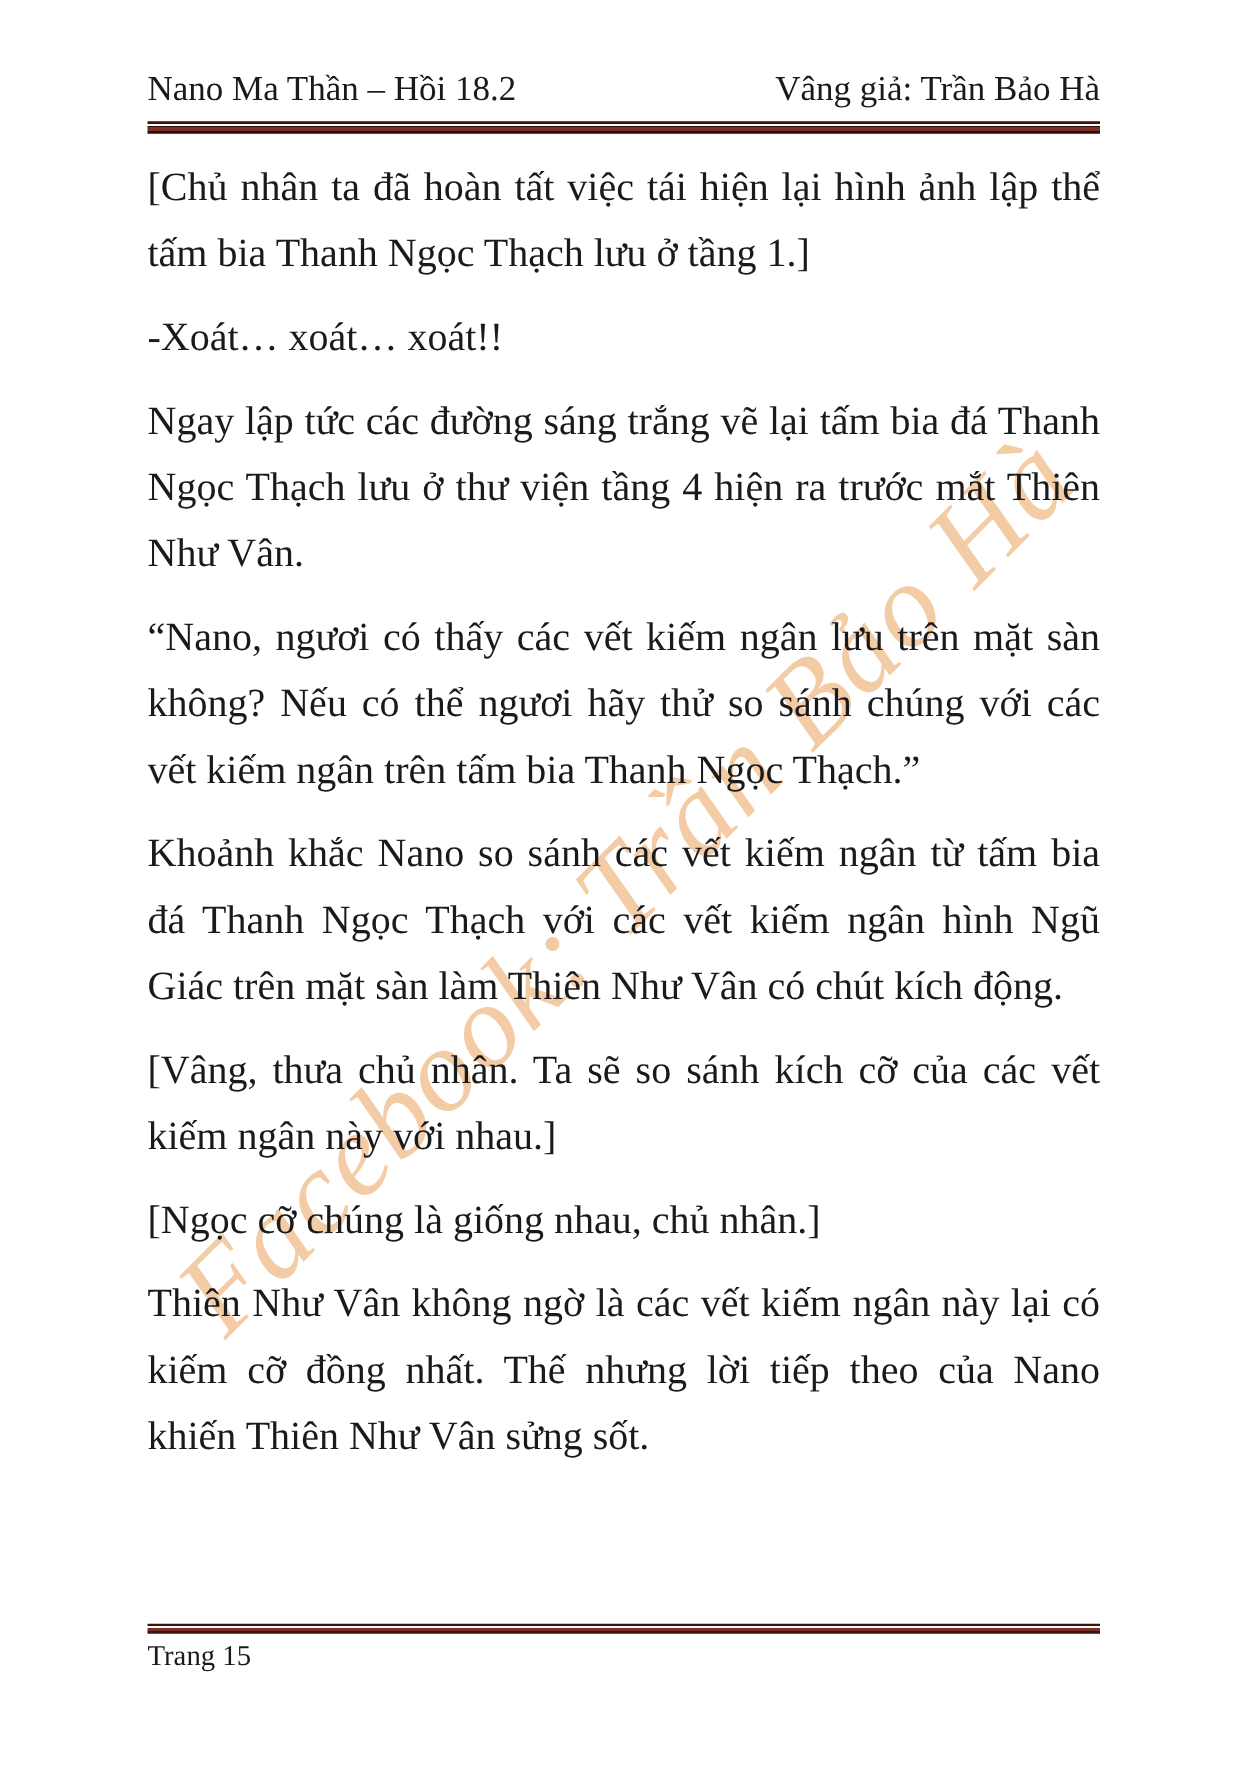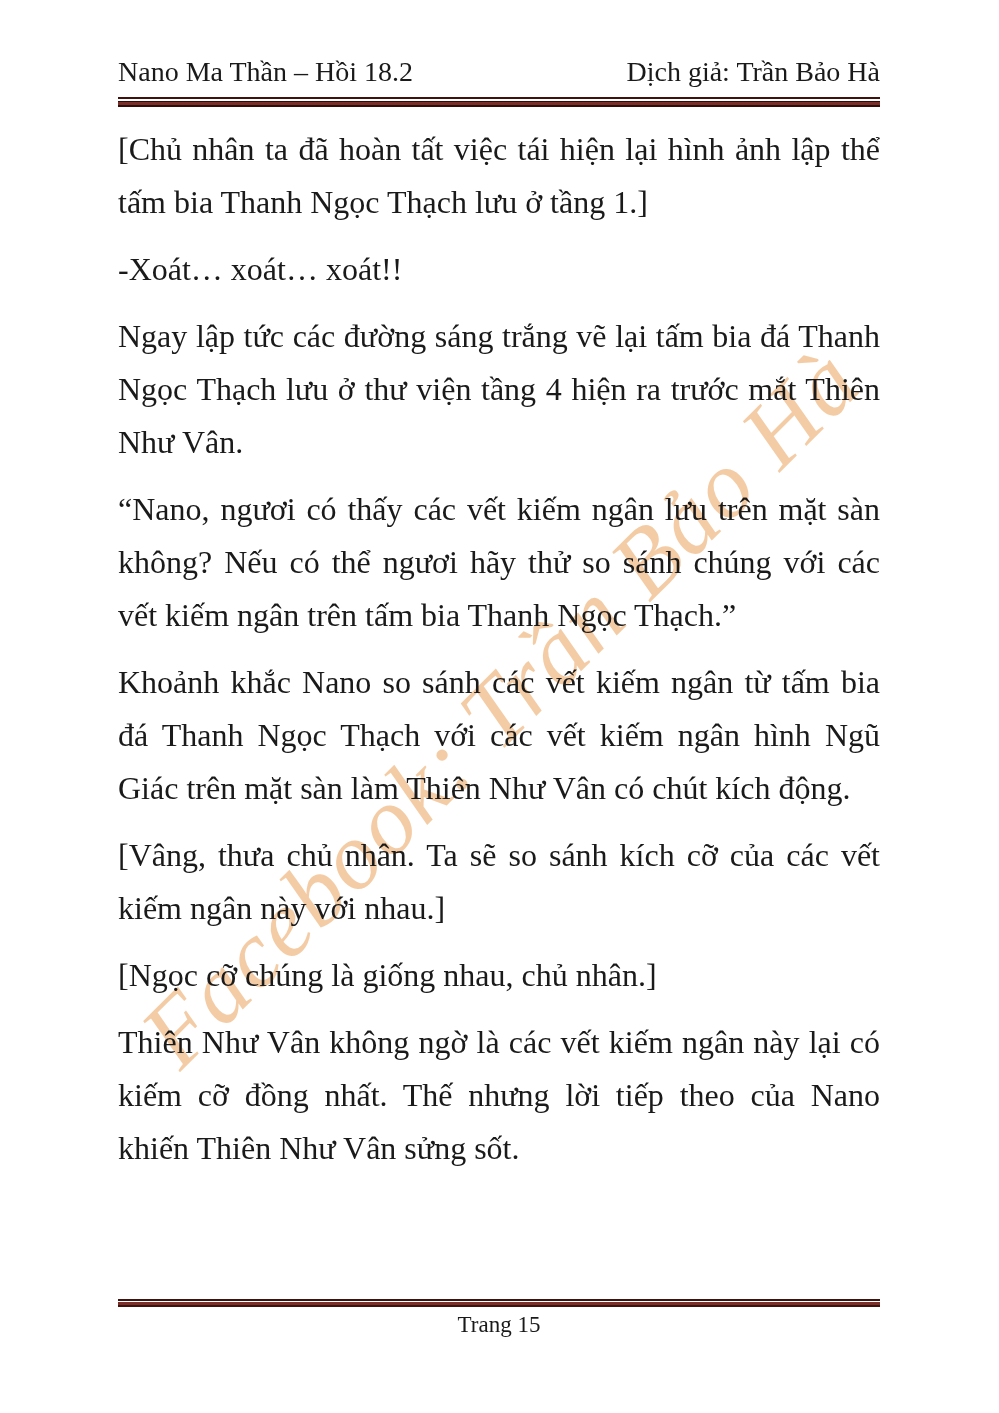--- a/index.html
+++ b/index.html
@@ -50,38 +50,38 @@
     line-height:53px;
     text-align:justify;
   }
   .body-text p{margin:0 0 14px 0;}
   .footer-block{flex:0 0 auto;margin-bottom:72px;}
   .rule-bottom{
     height:8px;
     background:linear-gradient(#3f120e 0 2px,#ffffff 2px 3px,#7b2f28 3px 6px,#3f120e 6px 8px);
   }
   .footer-row{
-    text-align:center;
+    text-align:left;
     font-size:23px;
     line-height:32px;
     margin-top:2px;
   }
 </style>
 </head>
 <body>
 
 <div class="page">
 
   <div class="watermark">Facebook: Trần Bảo Hà</div>
 
   <div class="content">
 
     <div class="header-row">
       <span>Nano Ma Thần – Hồi 18.2</span>
-      <span>Dịch giả: Trần Bảo Hà</span>
+      <span>Vâng giả: Trần Bảo Hà</span>
     </div>
 
     <div class="rule rule-top"></div>
 
     <div class="body-text">
       <p>[Chủ nhân ta đã hoàn tất việc tái hiện lại hình ảnh lập thể tấm bia Thanh Ngọc Thạch lưu ở tầng 1.]</p>
       <p>-Xoát… xoát… xoát!!</p>
       <p>Ngay lập tức các đường sáng trắng vẽ lại tấm bia đá Thanh Ngọc Thạch lưu ở thư viện tầng 4 hiện ra trước mắt Thiên Như Vân.</p>
       <p>“Nano, ngươi có thấy các vết kiếm ngân lưu trên mặt sàn không? Nếu có thể ngươi hãy thử so sánh chúng với các vết kiếm ngân trên tấm bia Thanh Ngọc Thạch.”</p>
       <p>Khoảnh khắc Nano so sánh các vết kiếm ngân từ tấm bia đá Thanh Ngọc Thạch với các vết kiếm ngân hình Ngũ Giác trên mặt sàn làm Thiên Như Vân có chút kích động.</p>

